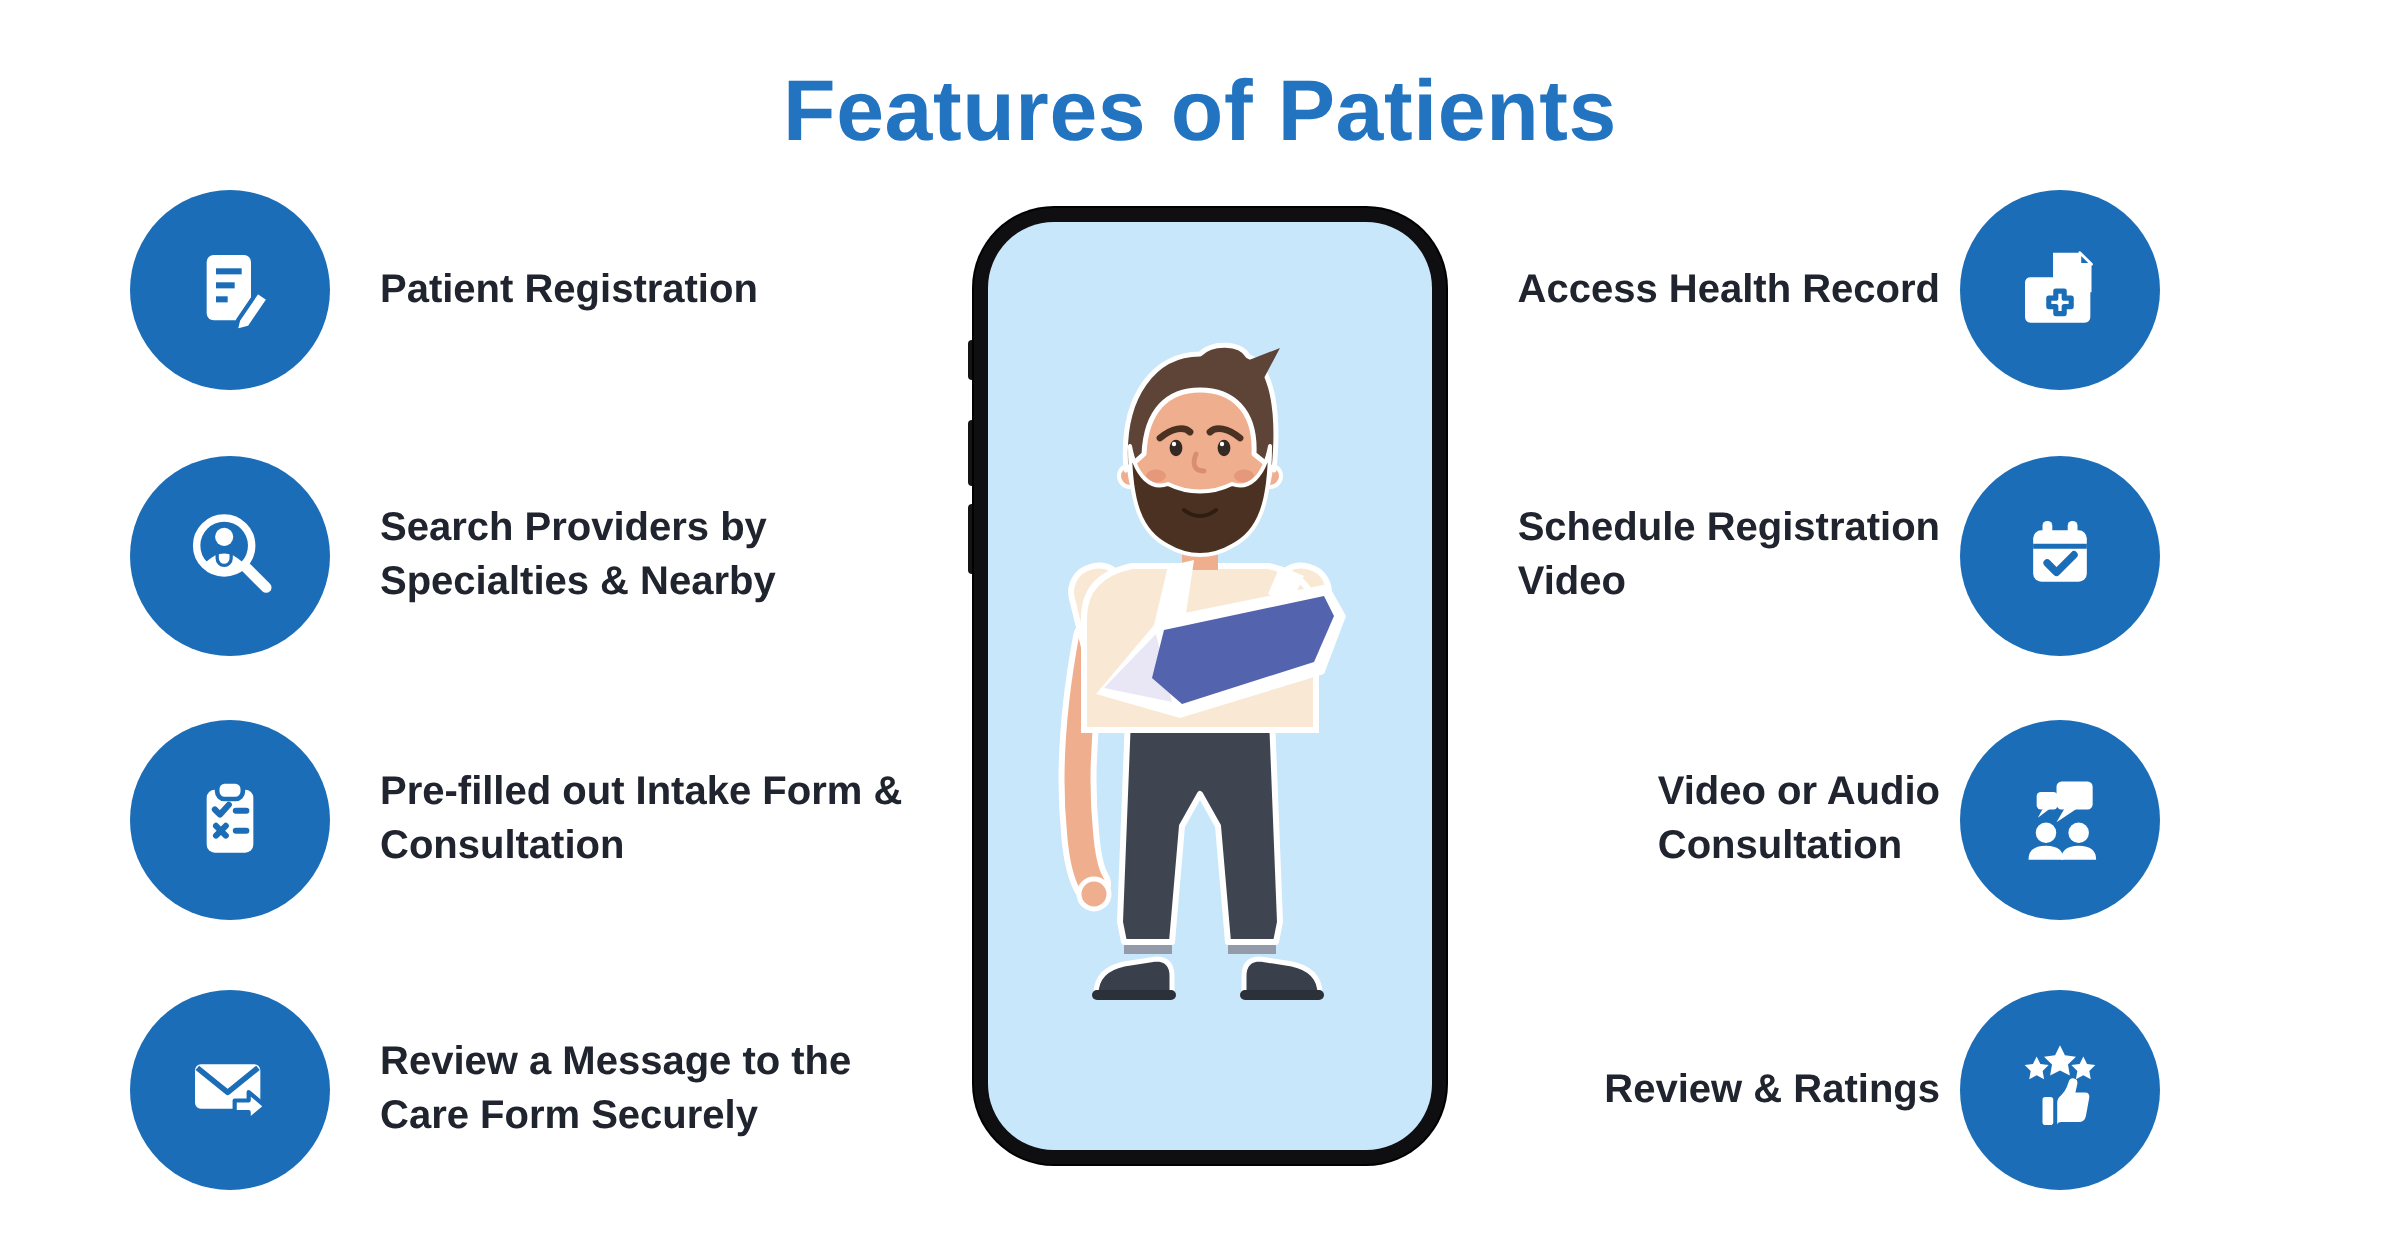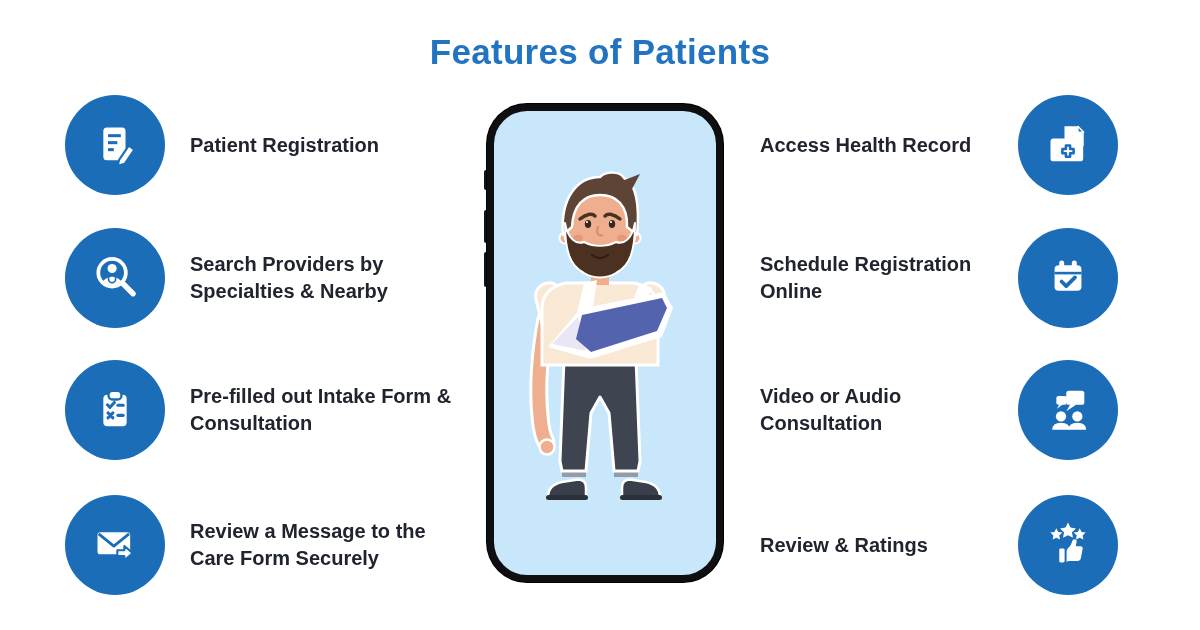--- a/index.html
+++ b/index.html
@@ -1,24 +1,24 @@
 <!DOCTYPE html>
 <html><head>
 <meta charset="utf-8">
 <style>
   html,body{margin:0;padding:0;}
   body{font-family:"Liberation Sans","DejaVu Sans",sans-serif;background:#ffffff;}
   .canvas{position:relative;width:1200px;height:630px;background:#ffffff;overflow:hidden;}
 
   .title{position:absolute;top:32px;left:0;width:100%;text-align:center;
-         font-size:35px;font-weight:bold;color:#2273c0;letter-spacing:.3px;}
+         font-size:43px;font-weight:bold;color:#2273c0;letter-spacing:.3px;}
 
   .feature-row{position:absolute;display:flex;align-items:center;height:100px;}
   .feature-row.left{left:65px;}
-  .feature-row.right{left:760px;width:358px;justify-content:space-between;}
+  .feature-row.right{left:722px;width:358px;justify-content:flex-end;}
   .row-1{top:95px;}  .row-2{top:228px;}  .row-3{top:360px;}  .row-4{top:495px;}
 
   .icon-circle{width:100px;height:100px;border-radius:50%;background:#1b6db7;
                flex:0 0 100px;display:flex;align-items:center;justify-content:center;}
   .icon-circle svg{width:56px;height:56px;display:block;}
 
   .feature-label{font-size:20px;font-weight:600;color:#20242e;line-height:27px;}
   .feature-row.left .feature-label{margin-left:25px;}
   .feature-row.right .feature-label{margin-right:10px;}
   .feature-label div{white-space:nowrap;}
@@ -112,21 +112,21 @@
         <path d="M32.5,8 l5,5 h-5 z" fill="#1b6db7" stroke="#fff" stroke-width="1.2" stroke-linejoin="round"></path>
         <path d="M11.5,18.5 h9 q2.2,0 3.2,1.6 q1,1.6 3.2,1.6 h7.6 q2.5,0 2.5,2.5 v11.3 q0,2.5 -2.5,2.5 h-23 q-2.5,0 -2.5,-2.5 v-14.5 q0,-2.5 2.5,-2.5 z" fill="#fff"></path>
         <path d="M22.2,24.5 h3.6 v3 h3 v3.6 h-3 v3 h-3.6 v-3 h-3 v-3.6 h3 z" fill="none" stroke="#1b6db7" stroke-width="2.2" stroke-linejoin="round"></path>
       </svg>
     </div>
   </div>
 
   <div class="feature-row right row-2">
     <div class="feature-label">
       <div>Schedule Registration</div>
-      <div>Online</div>
+      <div>Video</div>
     </div>
     <div class="icon-circle">
       <svg viewBox="0 0 48 48">
         <rect x="12.5" y="13" width="23" height="22" rx="3.5" fill="#fff"></rect>
         <rect x="16.5" y="9" width="4.2" height="6.5" rx="2" fill="#fff"></rect>
         <rect x="27.3" y="9" width="4.2" height="6.5" rx="2" fill="#fff"></rect>
         <line x1="12.5" y1="19.8" x2="35.5" y2="19.8" stroke="#1b6db7" stroke-width="2.2"></line>
         <path d="M18.5,27 l4,4 l7.5,-7.5" fill="none" stroke="#1b6db7" stroke-width="3.2" stroke-linecap="round" stroke-linejoin="round"></path>
       </svg>
     </div>

